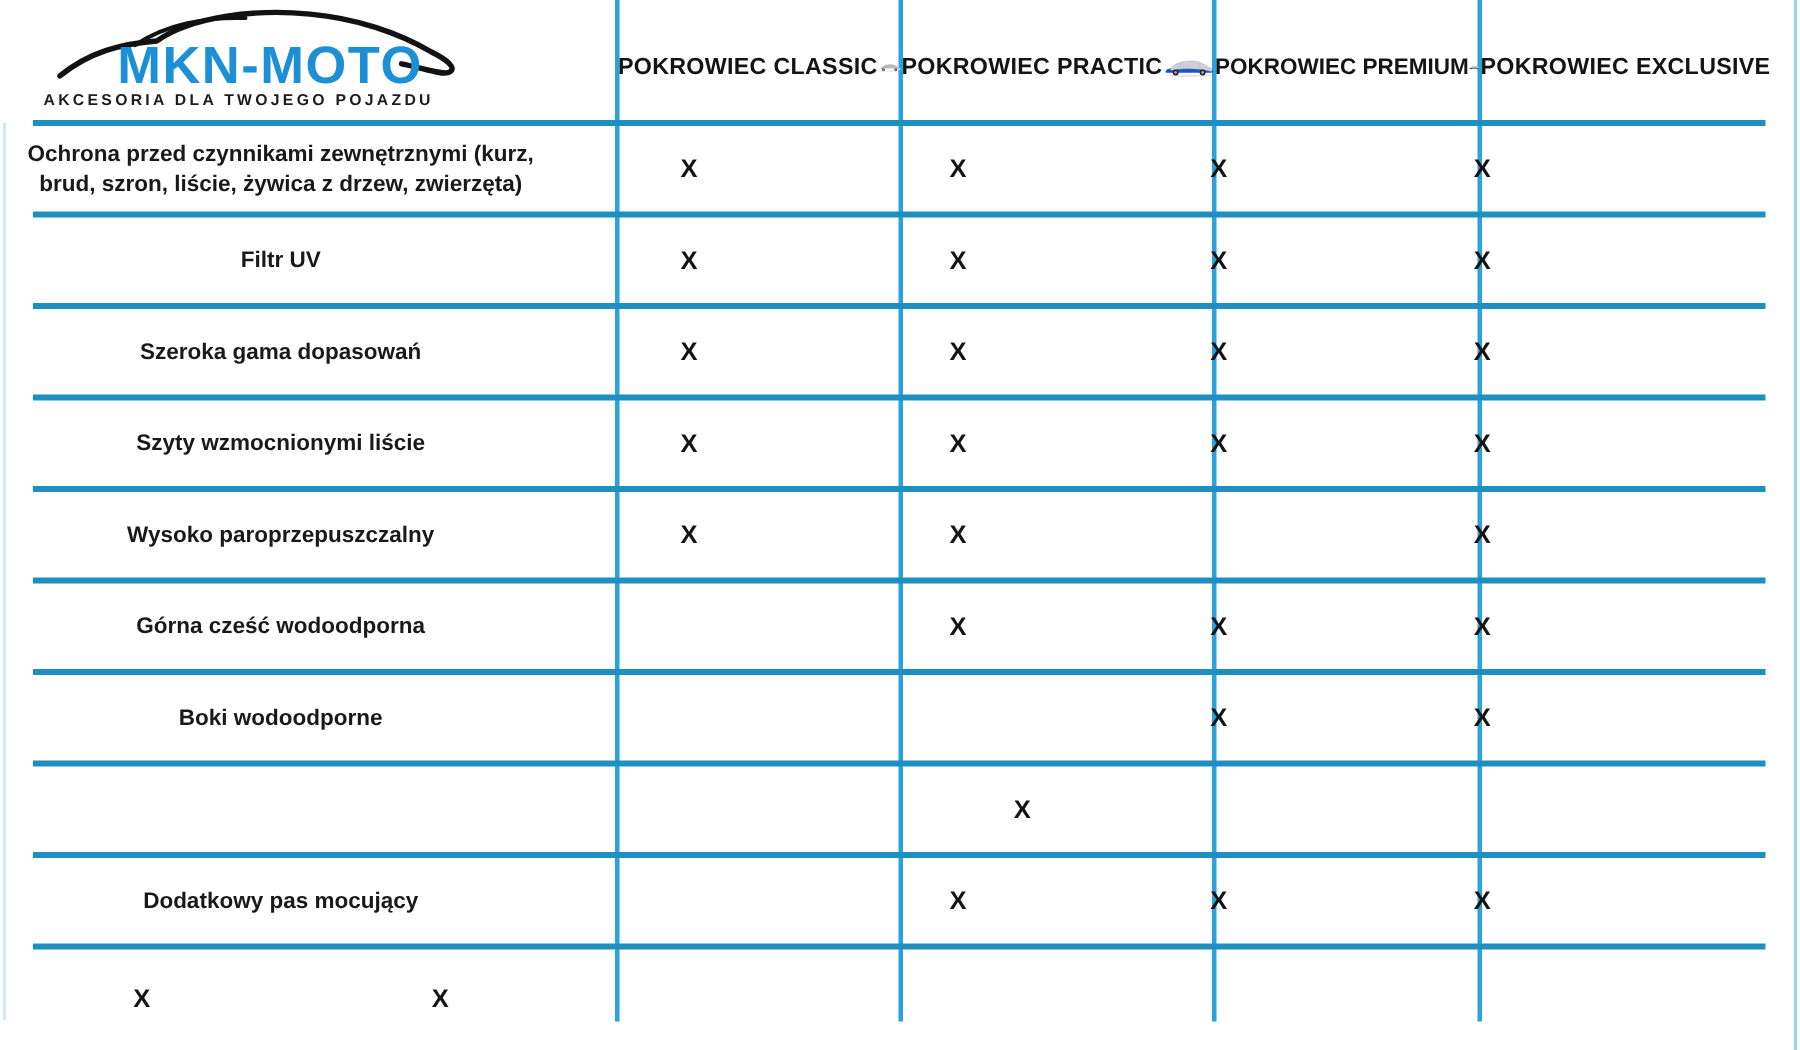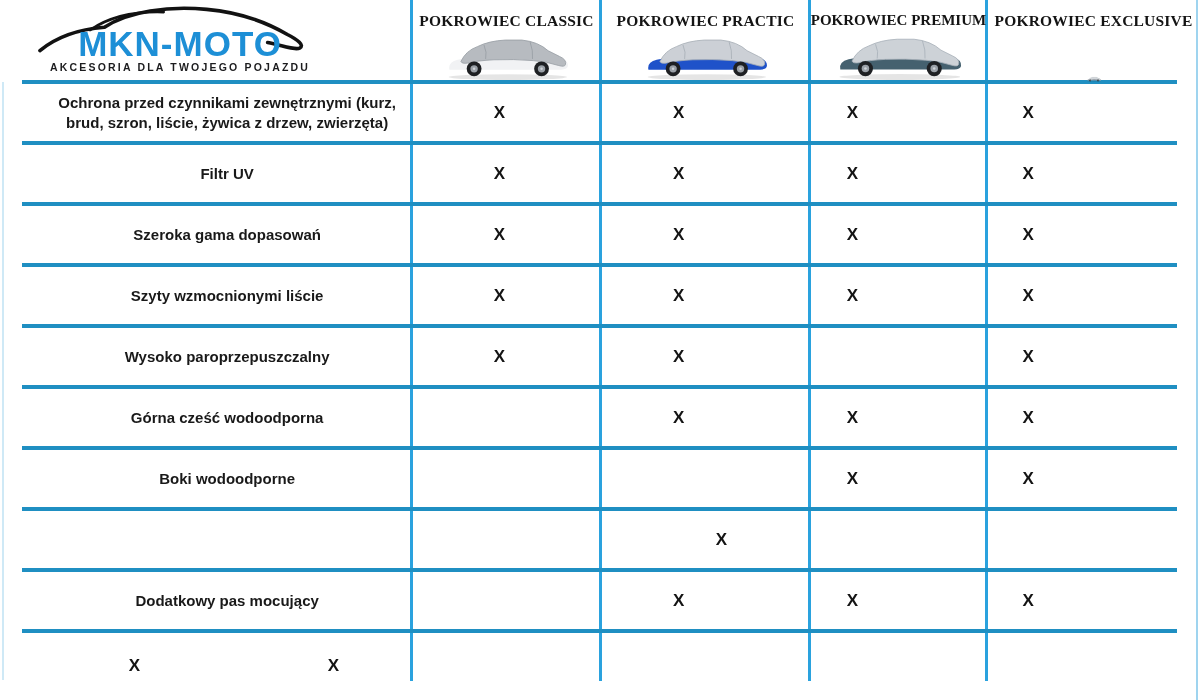--- a/index.html
+++ b/index.html
@@ -8,35 +8,35 @@
 
   
   .hline{position:absolute;left:22px;width:1155px;height:4px;background:#1f8fc2;}
   .vline{position:absolute;top:0;width:3px;height:681px;background:#2aa2de;}
   .edge-r{position:absolute;top:0;left:1196px;width:2px;height:700px;background:#9fd4ef;}
   .edge-l{position:absolute;top:82px;left:2px;width:2px;height:598px;background:#cfe9f6;}
 
   
   .header-row{position:absolute;top:0;left:0;width:1200px;height:82px;display:flex;}
   .c-label{width:412px;} .c-1{width:189px;} .c-2{width:209px;} .c-3{width:177px;} .c-4{width:213px;gap:45px;}
-  .prod-cell{display:flex;flex-direction:column;align-items:center;padding-top:12px;box-sizing:border-box;font-family:Liberation Serif, serif;}
+  .prod-cell{display:flex;flex-direction:row;align-items:center;padding-top:7px;box-sizing:border-box;}
   .prod-title{font-weight:bold;font-size:15.5px;letter-spacing:.2px;color:#141414;white-space:nowrap;}
   .prod-cell.tight .prod-title{font-size:15px;letter-spacing:0;}
   .car-svg{width:152px;height:52px;margin-top:1px;}
 
   
   .logo{position:relative;}
   .logo-swoosh{position:absolute;left:28px;top:4px;width:300px;height:52px;}
   .brand{position:absolute;left:0;top:24px;width:360px;text-align:center;
          font-size:35px;font-weight:bold;letter-spacing:1px;color:#1d8fd6;}
-  .tagline{position:absolute;left:0;top:61px;width:360px;text-align:center;
-           font-size:10.5px;font-weight:bold;letter-spacing:2.2px;color:#1c1c1e;white-space:nowrap;}
-
-  
-  .rows{position:absolute;top:82px;left:0;width:1084px;padding-left:40px;}
+  .tagline{position:absolute;left:0;top:61px;width:360px;
+           font-size:10.5px;font-weight:bold;letter-spacing:2.2px;color:#1c1c1e;white-space:nowrap;padding-left:29px;}
+
+  
+  .rows{position:absolute;top:82px;left:0;width:1084px;}
   .row{display:flex;height:61px;}
   .row:last-child{height:69px;}
   .lbl{display:flex;align-items:center;justify-content:center;text-align:center;
        font-weight:bold;font-size:15px;color:#191919;line-height:1.3;
        padding:0 16px;box-sizing:border-box;}
   .mk{display:flex;align-items:center;justify-content:center;
       font-weight:bold;font-size:17px;color:#141414;}
 
   svg{display:block;}
 </style>

